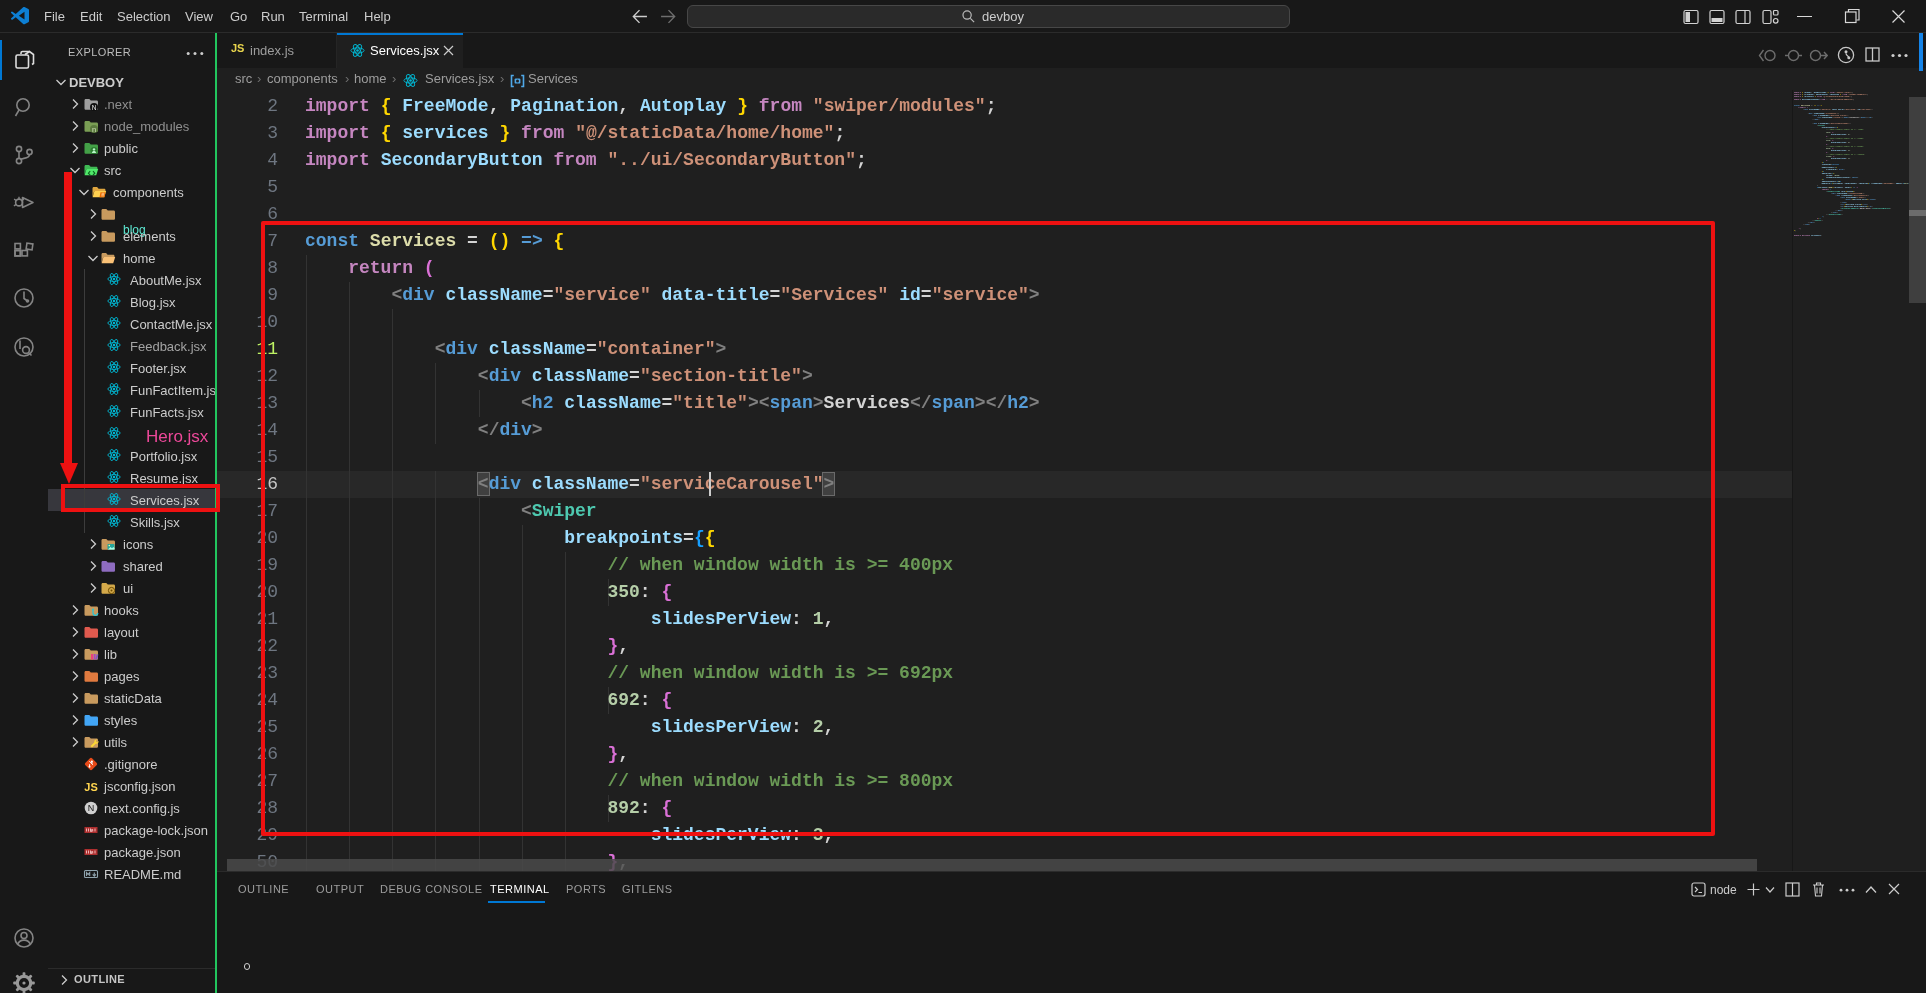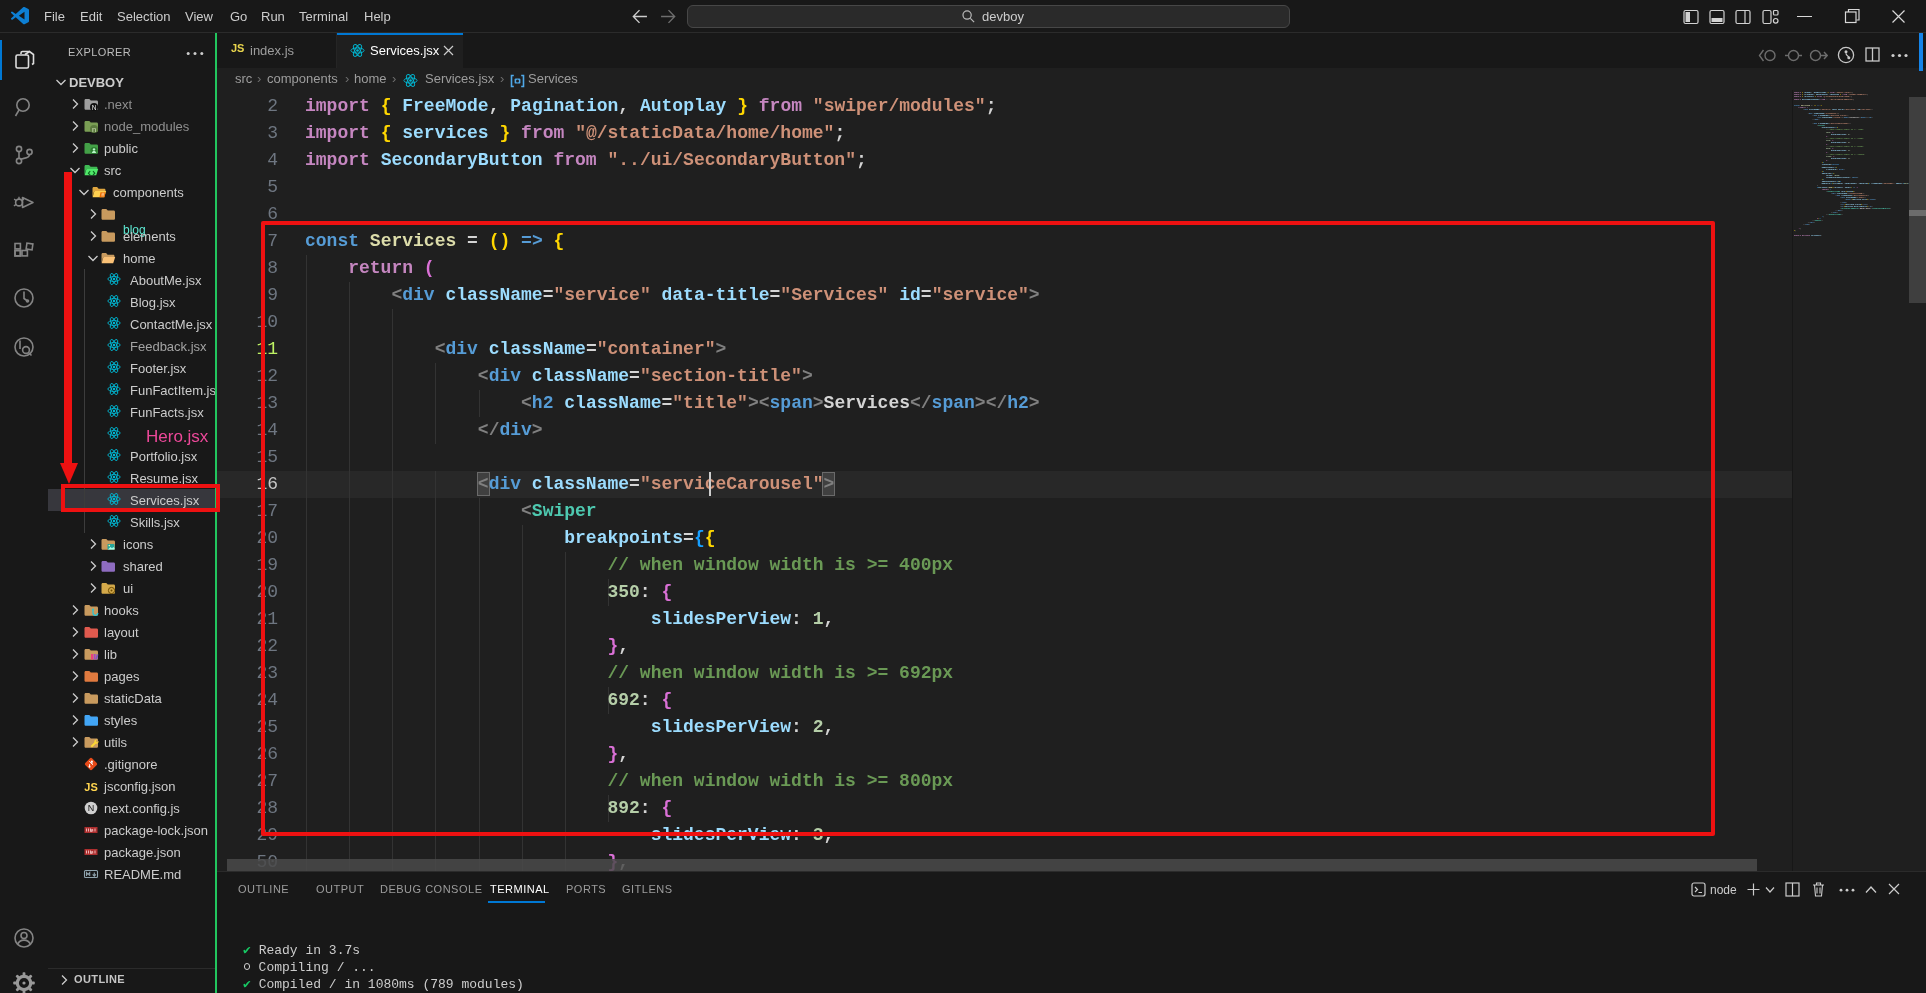--- a/index.html
+++ b/index.html
@@ -797,22 +797,18 @@
       <circle cx="2" cy="2.2" r="1.4" fill="#cccccc"></circle>
       <circle cx="8" cy="2.2" r="1.4" fill="#cccccc"></circle>
       <circle cx="14" cy="2.2" r="1.4" fill="#cccccc"></circle>
     </svg>
 <svg class="abs" style="left:1648px;top:13px" width="12" height="9" viewBox="0 0 12 9">
       <path d="M1 7.5 6 2l5 5.5" stroke="#cccccc" stroke-width="1.3" fill="none"></path>
     </svg>
 <svg class="abs" style="left:1671px;top:11px" width="12" height="12" viewBox="0 0 12 12">
       <path d="M1 1l10 10M11 1 1 11" stroke="#cccccc" stroke-width="1.2"></path>
     </svg>
-<pre class="abs" style="left:26px;top:69.5px;font-size:13px;line-height:17.3px;color:#cccccc"><i style="color:#17c964;font-weight:bold">✔</i> Ready in 3.7s
-<i style="color:transparent">o</i> Compiling / ...
-<i style="color:#17c964;font-weight:bold">✔</i> Compiled / in 1080ms (789 modules)
-</pre>
 <div class="abs" style="left:26.5px;top:91px;width:6.5px;height:6.5px;border:1.4px solid #d0d0d0;border-radius:50%"></div>
 </div>
 <div class="abs" style="left:261px;top:221px;width:1454px;height:615px;border:4.5px solid #ee1111;border-radius:2px"></div>
 <div class="abs" style="left:63.5px;top:172px;width:8px;height:292px;background:#ee1111"></div>
 <div class="abs" style="left:60px;top:463px;width:0;height:0;border-left:9.5px solid transparent;border-right:9.5px solid transparent;border-top:21px solid #ee1111"></div>
 <div class="abs" style="left:61px;top:484px;width:159px;height:28px;border:4px solid #ee1111"></div>
 
 </body></html>

